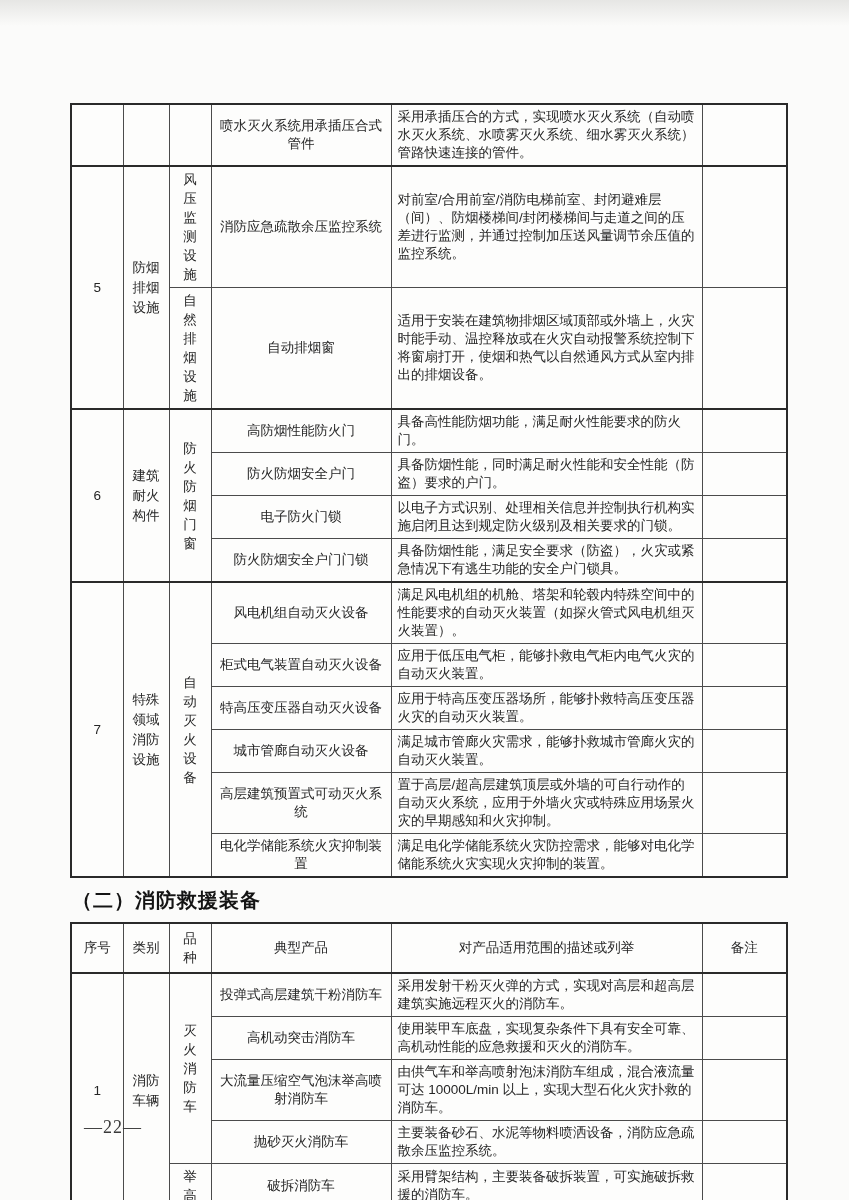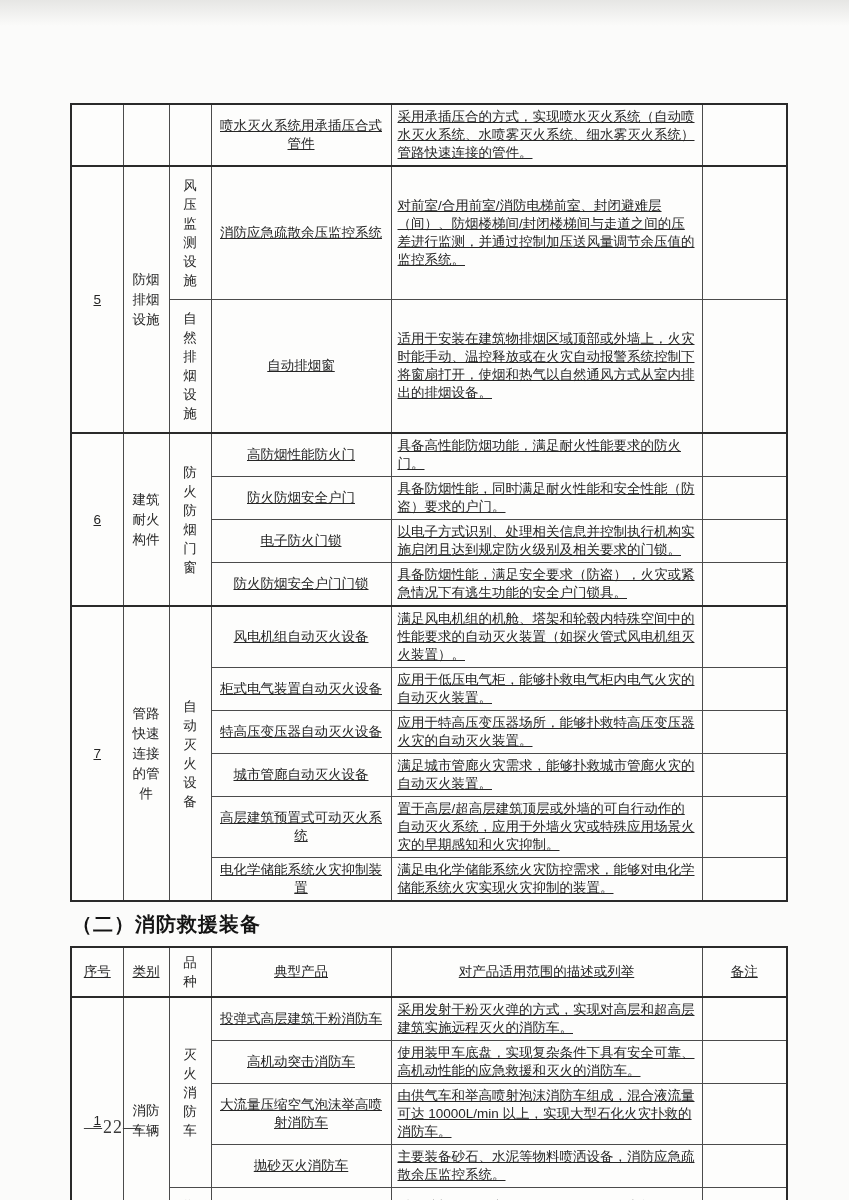--- a/index.html
+++ b/index.html
@@ -8,34 +8,33 @@
   .page {
     position:relative; width:849px; height:1200px; margin:0 auto;
     background:linear-gradient(#e6e6e4 0px, #fbfbfa 26px, #fbfbfa 100%);
     overflow:hidden; color:#262626;
   }
   .content { position:absolute; left:70px; top:103px; width:716px; }
 
   table.doc {
     border-collapse:collapse; width:716px; table-layout:fixed;
     background:#fdfdfc;
-    text-decoration:underline;
   }
   table.doc { border:2px solid #2a2a2a; }
   table.doc td, table.doc th {
     border:1px solid #4b4b4b;
     font-size:13.5px; line-height:18px; font-weight:normal;
     vertical-align:middle; color:#262626;
   }
   tr.gstart td, tr.gstart th { border-top:2px solid #2a2a2a; }
 
   td.num  { text-align:center; font-size:14px; padding:2px; }
   td.cat  { text-align:center; padding:20px 2px; }
   td.cat .wrap2 { display:inline-block; width:2em; word-break:break-all; line-height:20px; text-align:center; }
-  td.vert { text-align:center; padding:9px 0; }
+  td.vert { text-align:center; padding:3px 0; }
   .vchars { display:inline-block; width:1em; word-break:break-all; line-height:19px; text-align:center; }
   td.prod { text-align:center; padding:3px 2px; font-size:13px; line-height:18px; }
   td.desc { text-align:left; padding:3px 5px 3px 6px; }
   td.note { padding:2px; }
   th.hcell { text-align:center; padding:5px 2px; font-size:13.5px; }
 
   .section-title {
     font-size:20px; font-weight:bold; color:#141414;
     margin:9px 0 8px 2px; letter-spacing:1px;
   }
@@ -106,21 +105,21 @@
           <td class="note"></td>
         </tr>
         <tr>
           <td class="prod">防火防烟安全户门门锁</td>
           <td class="desc">具备防烟性能，满足安全要求（防盗），火灾或紧急情况下有逃生功能的安全户门锁具。</td>
           <td class="note"></td>
         </tr>
 
         <tr class="gstart">
           <td class="num" rowspan="6">7</td>
-          <td class="cat" rowspan="6"><span class="wrap2">管路快速连接的管件</span></td>
+          <td class="cat" rowspan="6"><span class="wrap2">特殊领域消防设施</span></td>
           <td class="vert" rowspan="6"><span class="vchars">自动灭火设备</span></td>
           <td class="prod">风电机组自动灭火设备</td>
           <td class="desc">满足风电机组的机舱、塔架和轮毂内特殊空间中的性能要求的自动灭火装置（如探火管式风电机组灭火装置）。</td>
           <td class="note"></td>
         </tr>
         <tr>
           <td class="prod">柜式电气装置自动灭火设备</td>
           <td class="desc">应用于低压电气柜，能够扑救电气柜内电气火灾的自动灭火装置。</td>
           <td class="note"></td>
         </tr>

